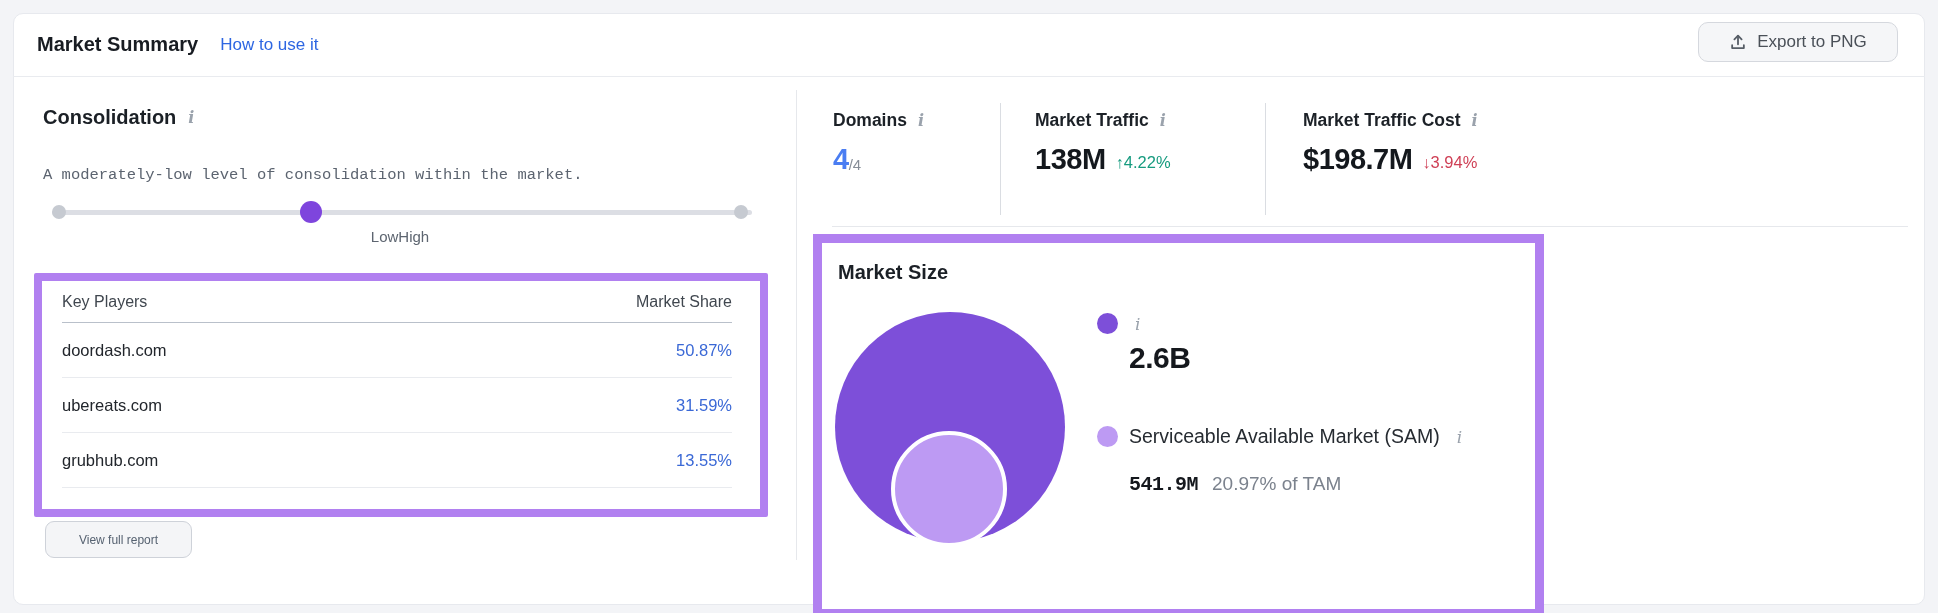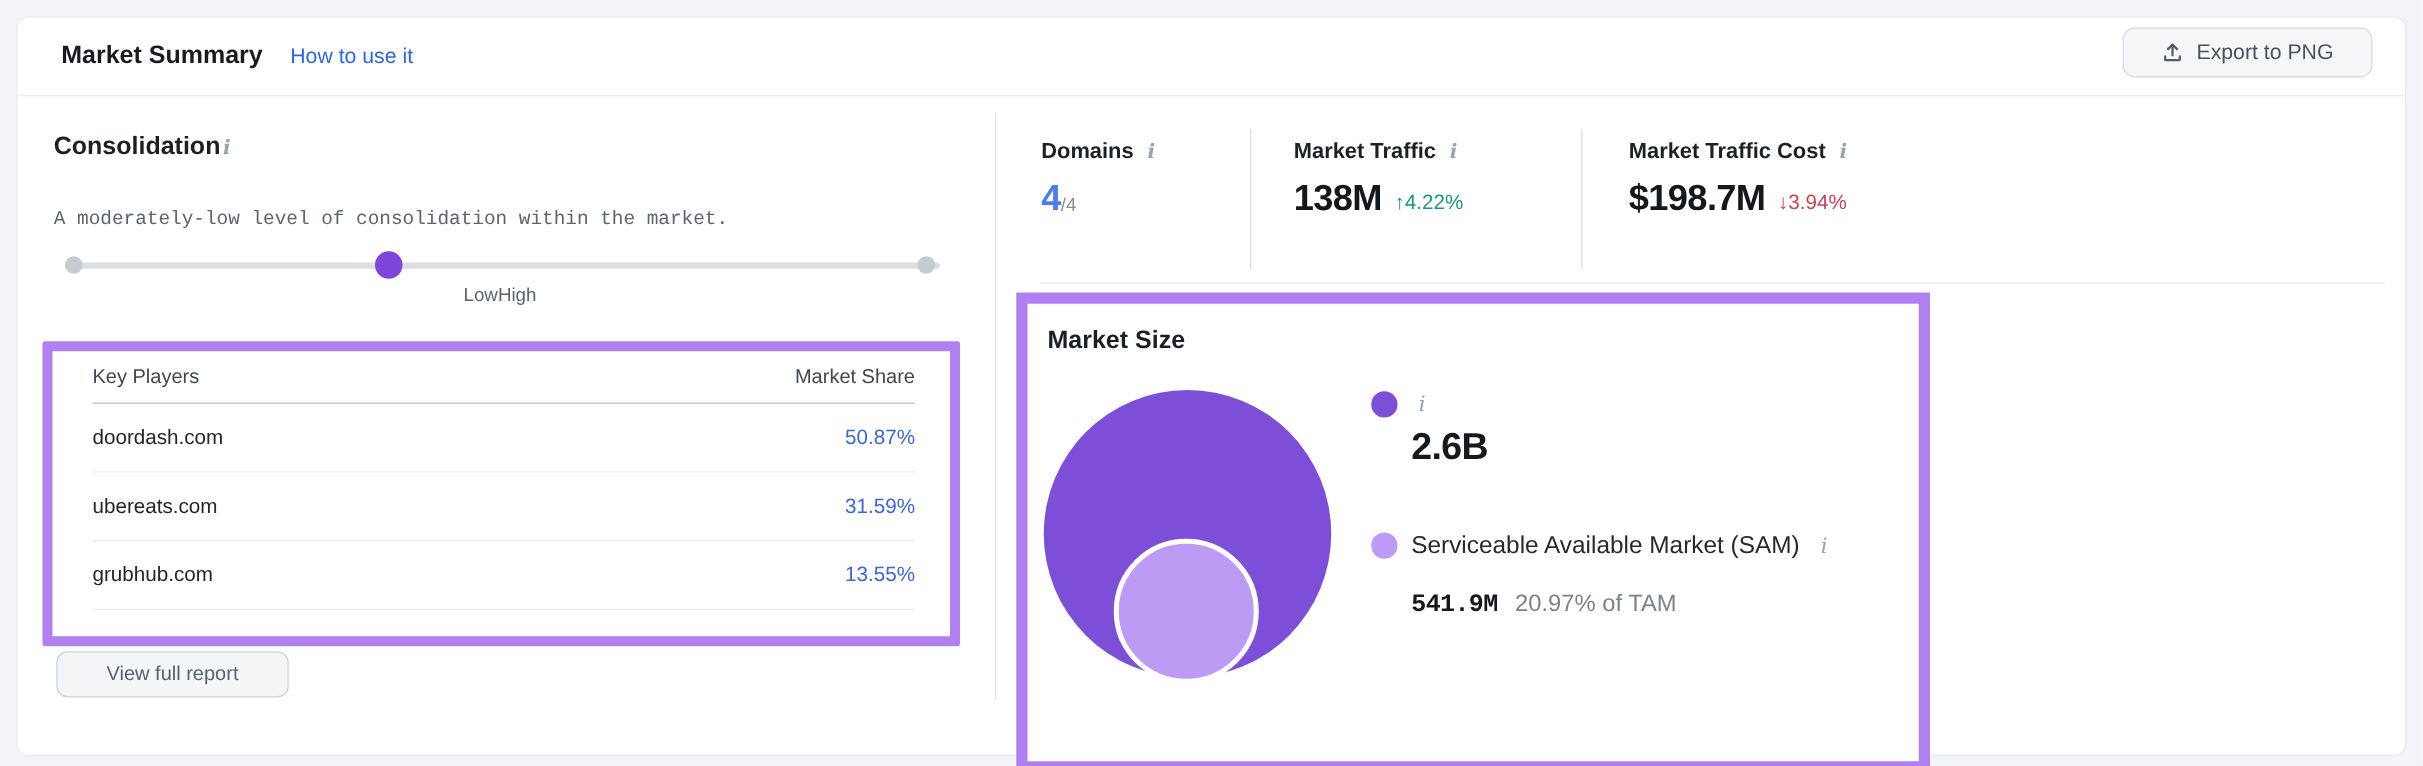--- a/index.html
+++ b/index.html
@@ -13,44 +13,44 @@
     --up-green:#169b7f;
     --down-red:#cf3f55;
   }
   *{margin:0;padding:0;box-sizing:border-box;}
   html,body{width:1938px;height:613px;}
   body{font-family:"Liberation Sans","DejaVu Sans",sans-serif;background:#f3f4f7;position:relative;overflow:hidden;color:#1a1e24;}
   .page{position:absolute;inset:0;}
   .card{position:absolute;left:13px;top:13px;width:1912px;height:592px;background:#fff;border:1px solid #e7e9ee;border-radius:10px;}
   
   .hdr{position:absolute;left:13px;top:13px;width:1912px;height:64px;border-bottom:1px solid #e9ebef;display:flex;align-items:center;}
-  .hdr-title{margin-left:36px;font-size:20px;font-weight:700;color:#181c22;}
+  .hdr-title{margin-left:24px;font-size:20px;font-weight:700;color:#181c22;}
   .hdr-link{margin-left:22px;font-size:17px;color:var(--link-blue);cursor:pointer;text-decoration:none;}
   .export-btn{position:absolute;right:27px;top:9px;height:40px;width:200px;border:1px solid #d5d8de;border-radius:10px;background:#f5f6f8;display:flex;align-items:center;justify-content:center;gap:10px;font-size:17px;color:#4a5058;cursor:pointer;}
   .export-btn svg{display:block;}
   
   .info{font-family:"DejaVu Serif",serif;font-style:italic;color:#9aa2ac;font-size:16px;cursor:pointer;display:inline-block;padding:0 2px;}
   
-  .cons-title{position:absolute;left:43px;top:106px;font-size:20px;font-weight:600;color:#1b2026;display:flex;align-items:center;}
+  .cons-title{position:absolute;left:43px;top:106px;font-size:20px;font-weight:600;color:#1b2026;display:flex;align-items:center;gap:10px;}
   .cons-desc{position:absolute;left:43px;top:166px;font-size:15.5px;color:#5c6470;font-family:Liberation Mono, monospace;}
   .slider{position:absolute;left:52px;top:200px;width:700px;height:24px;cursor:pointer;}
   .slider .track{position:absolute;left:0;top:10px;width:100%;height:5px;border-radius:3px;background:#dcdee4;}
   .slider .end-dot{position:absolute;top:5px;width:14px;height:14px;border-radius:50%;background:#c6cad1;}
   .slider .end-dot.left{left:0;}
   .slider .end-dot.right{right:4px;}
   .slider .thumb{position:absolute;top:1px;width:22px;height:22px;border-radius:50%;background:var(--accent);cursor:grab;}
   .slider-labels{position:absolute;left:43px;top:228px;width:714px;display:flex;justify-content:center;font-size:15px;color:#5d6570;}
   
   .kp-box{position:absolute;left:34px;top:273px;width:734px;height:244px;background:#fff;border:8px solid var(--highlight);border-radius:2px;}
-  .kp-table{position:absolute;inset:0;padding:0 28px 0 32px;display:flex;flex-direction:column;}
+  .kp-table{position:absolute;inset:0;padding:0 28px 0 20px;display:flex;flex-direction:column;}
   .kp-head{height:42px;display:flex;align-items:center;justify-content:space-between;border-bottom:1px solid #b9c0ca;font-size:16px;color:#40474f;}
   .kp-row{height:55px;display:flex;align-items:center;justify-content:space-between;border-bottom:1px solid #e9ebef;font-size:16.5px;}
   .kp-domain{color:#22262c;}
   .kp-share{color:var(--value-blue);}
-  .view-btn{position:absolute;left:45px;top:521px;width:186px;height:37px;background:#f4f5f7;border:1px solid #ced2d9;border-radius:9px;display:flex;align-items:center;justify-content:center;font-size:16px;color:#566271;cursor:pointer;}
+  .view-btn{position:absolute;left:45px;top:521px;width:147px;height:37px;background:#f4f5f7;border:1px solid #ced2d9;border-radius:9px;display:flex;align-items:center;justify-content:center;font-size:12px;color:#566271;cursor:pointer;}
   
   .vdiv-main{position:absolute;left:796px;top:90px;width:1px;height:470px;background:#e6e8ec;}
   .stat-vdiv{position:absolute;top:103px;width:1px;height:112px;background:#dadde2;}
   .stats-hdiv{position:absolute;left:832px;top:226px;width:1076px;height:1px;background:#e6e8ec;}
   
   .stat{position:absolute;top:110px;}
   .stat-label{font-size:17.5px;font-weight:600;color:#1c2127;display:flex;align-items:center;gap:9px;}
   .stat-value-row{margin-top:12px;display:flex;align-items:flex-end;}
   .stat-big{font-size:29px;font-weight:800;color:#14181d;letter-spacing:-0.5px;}
   .stat-big.blue{color:var(--domains-blue);}

